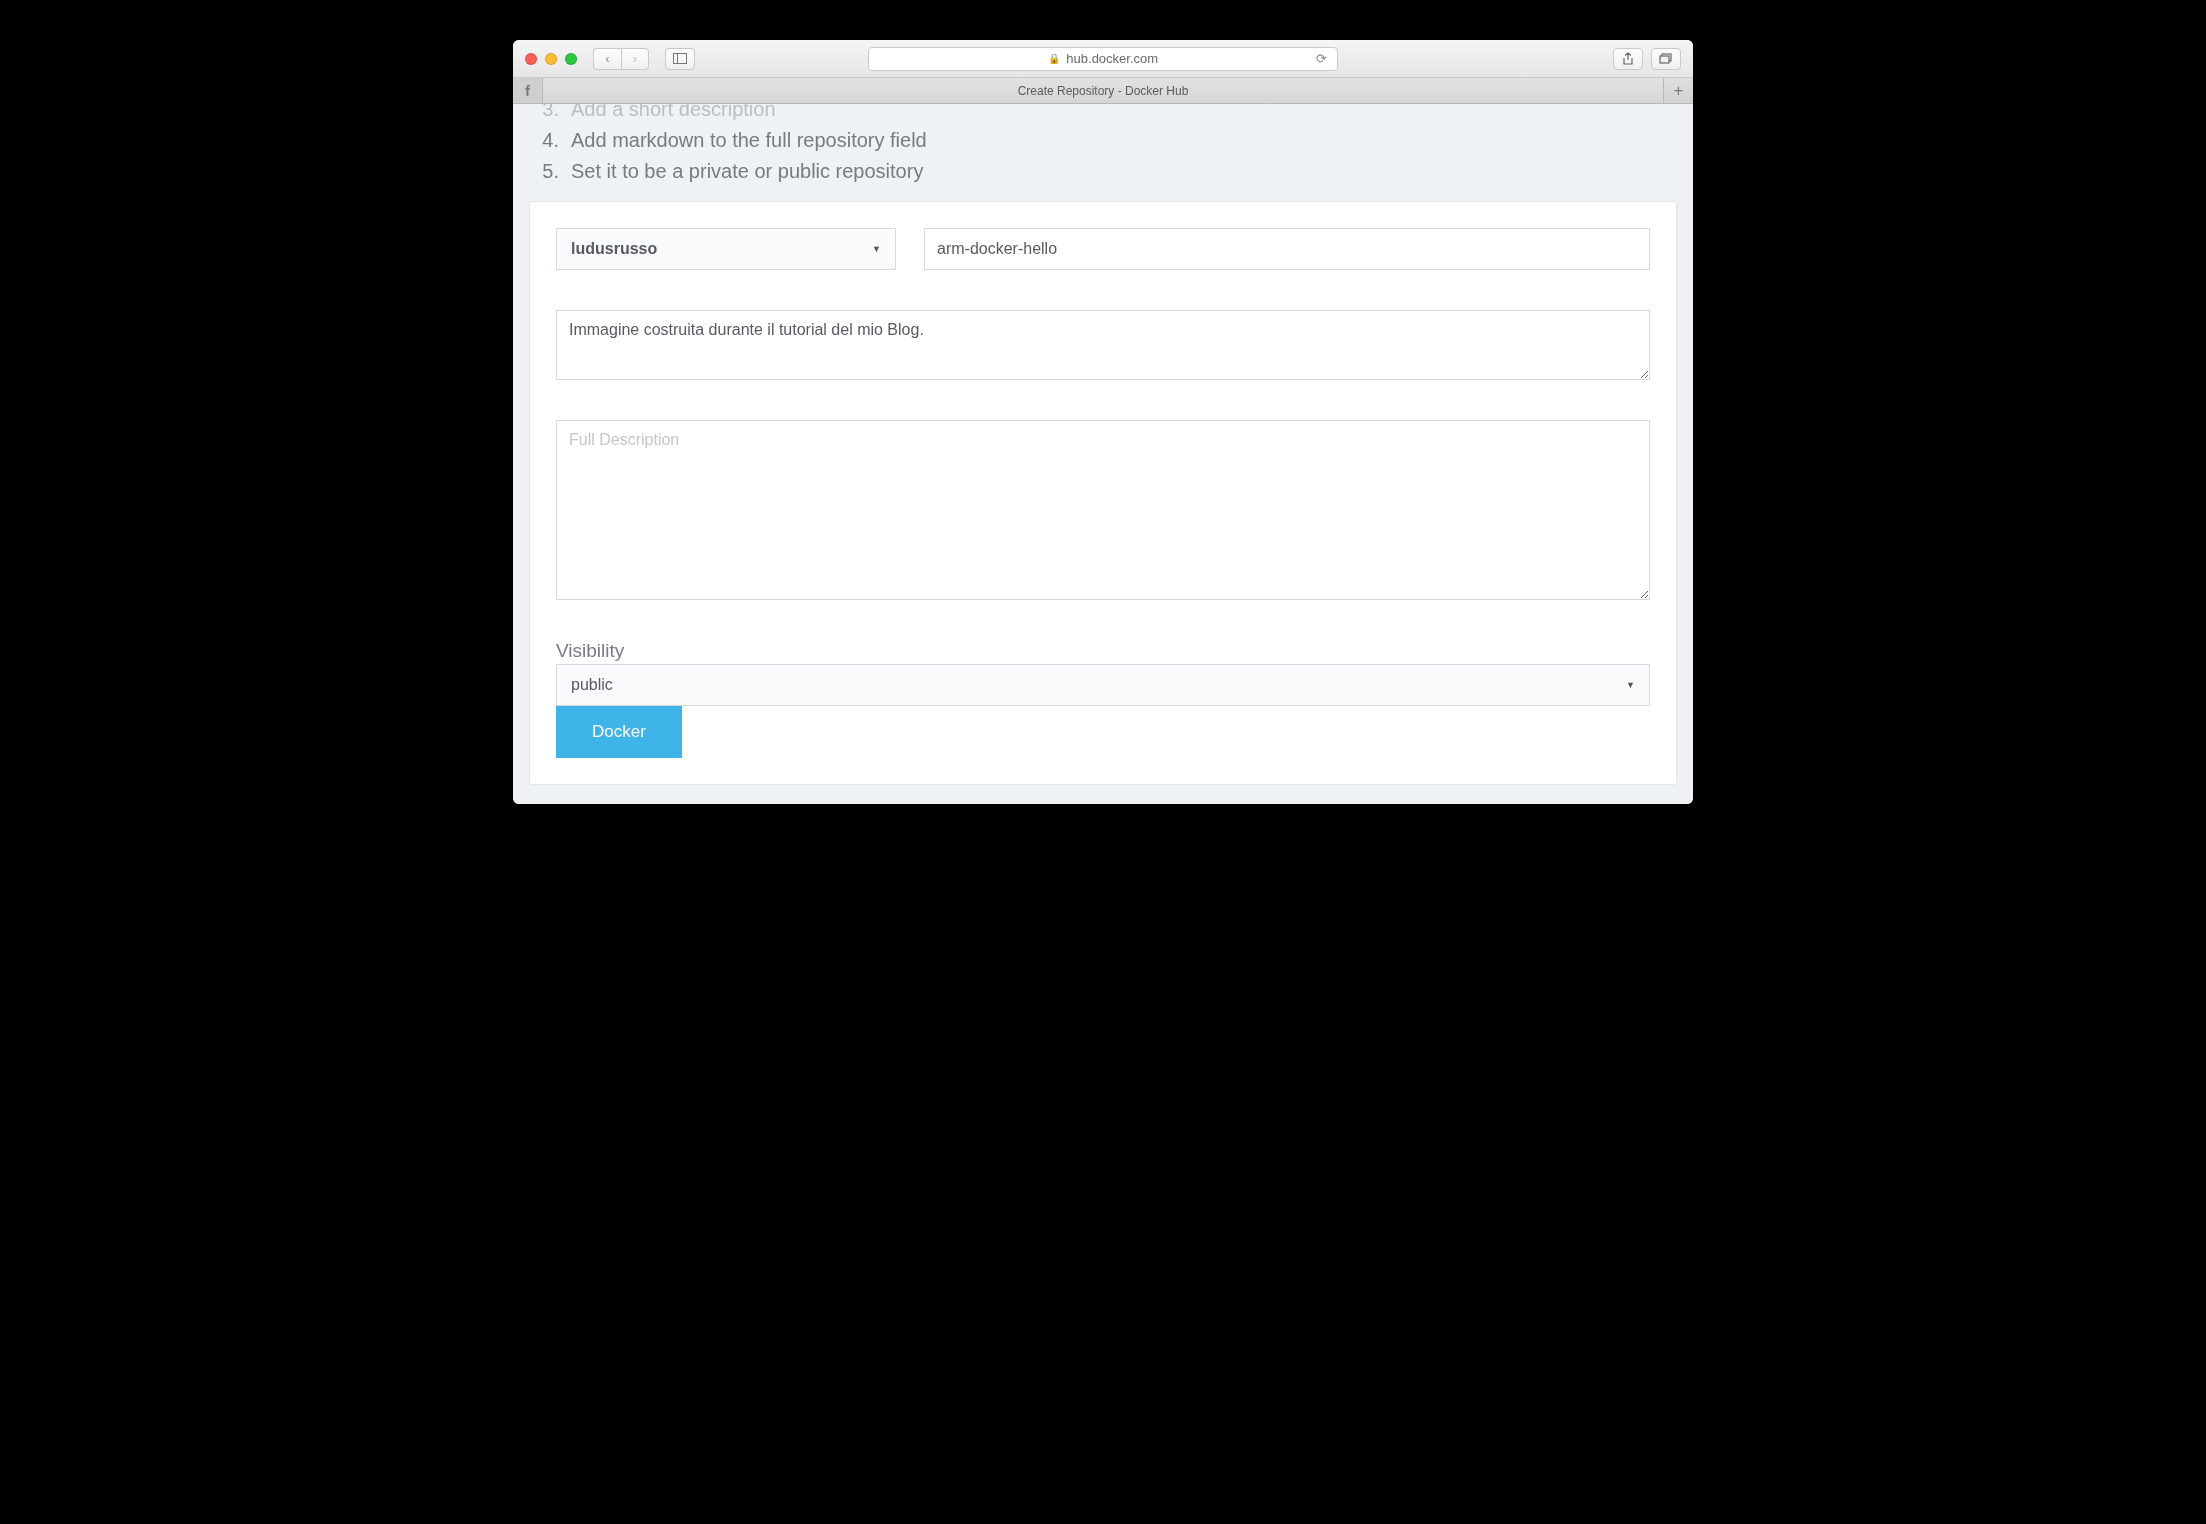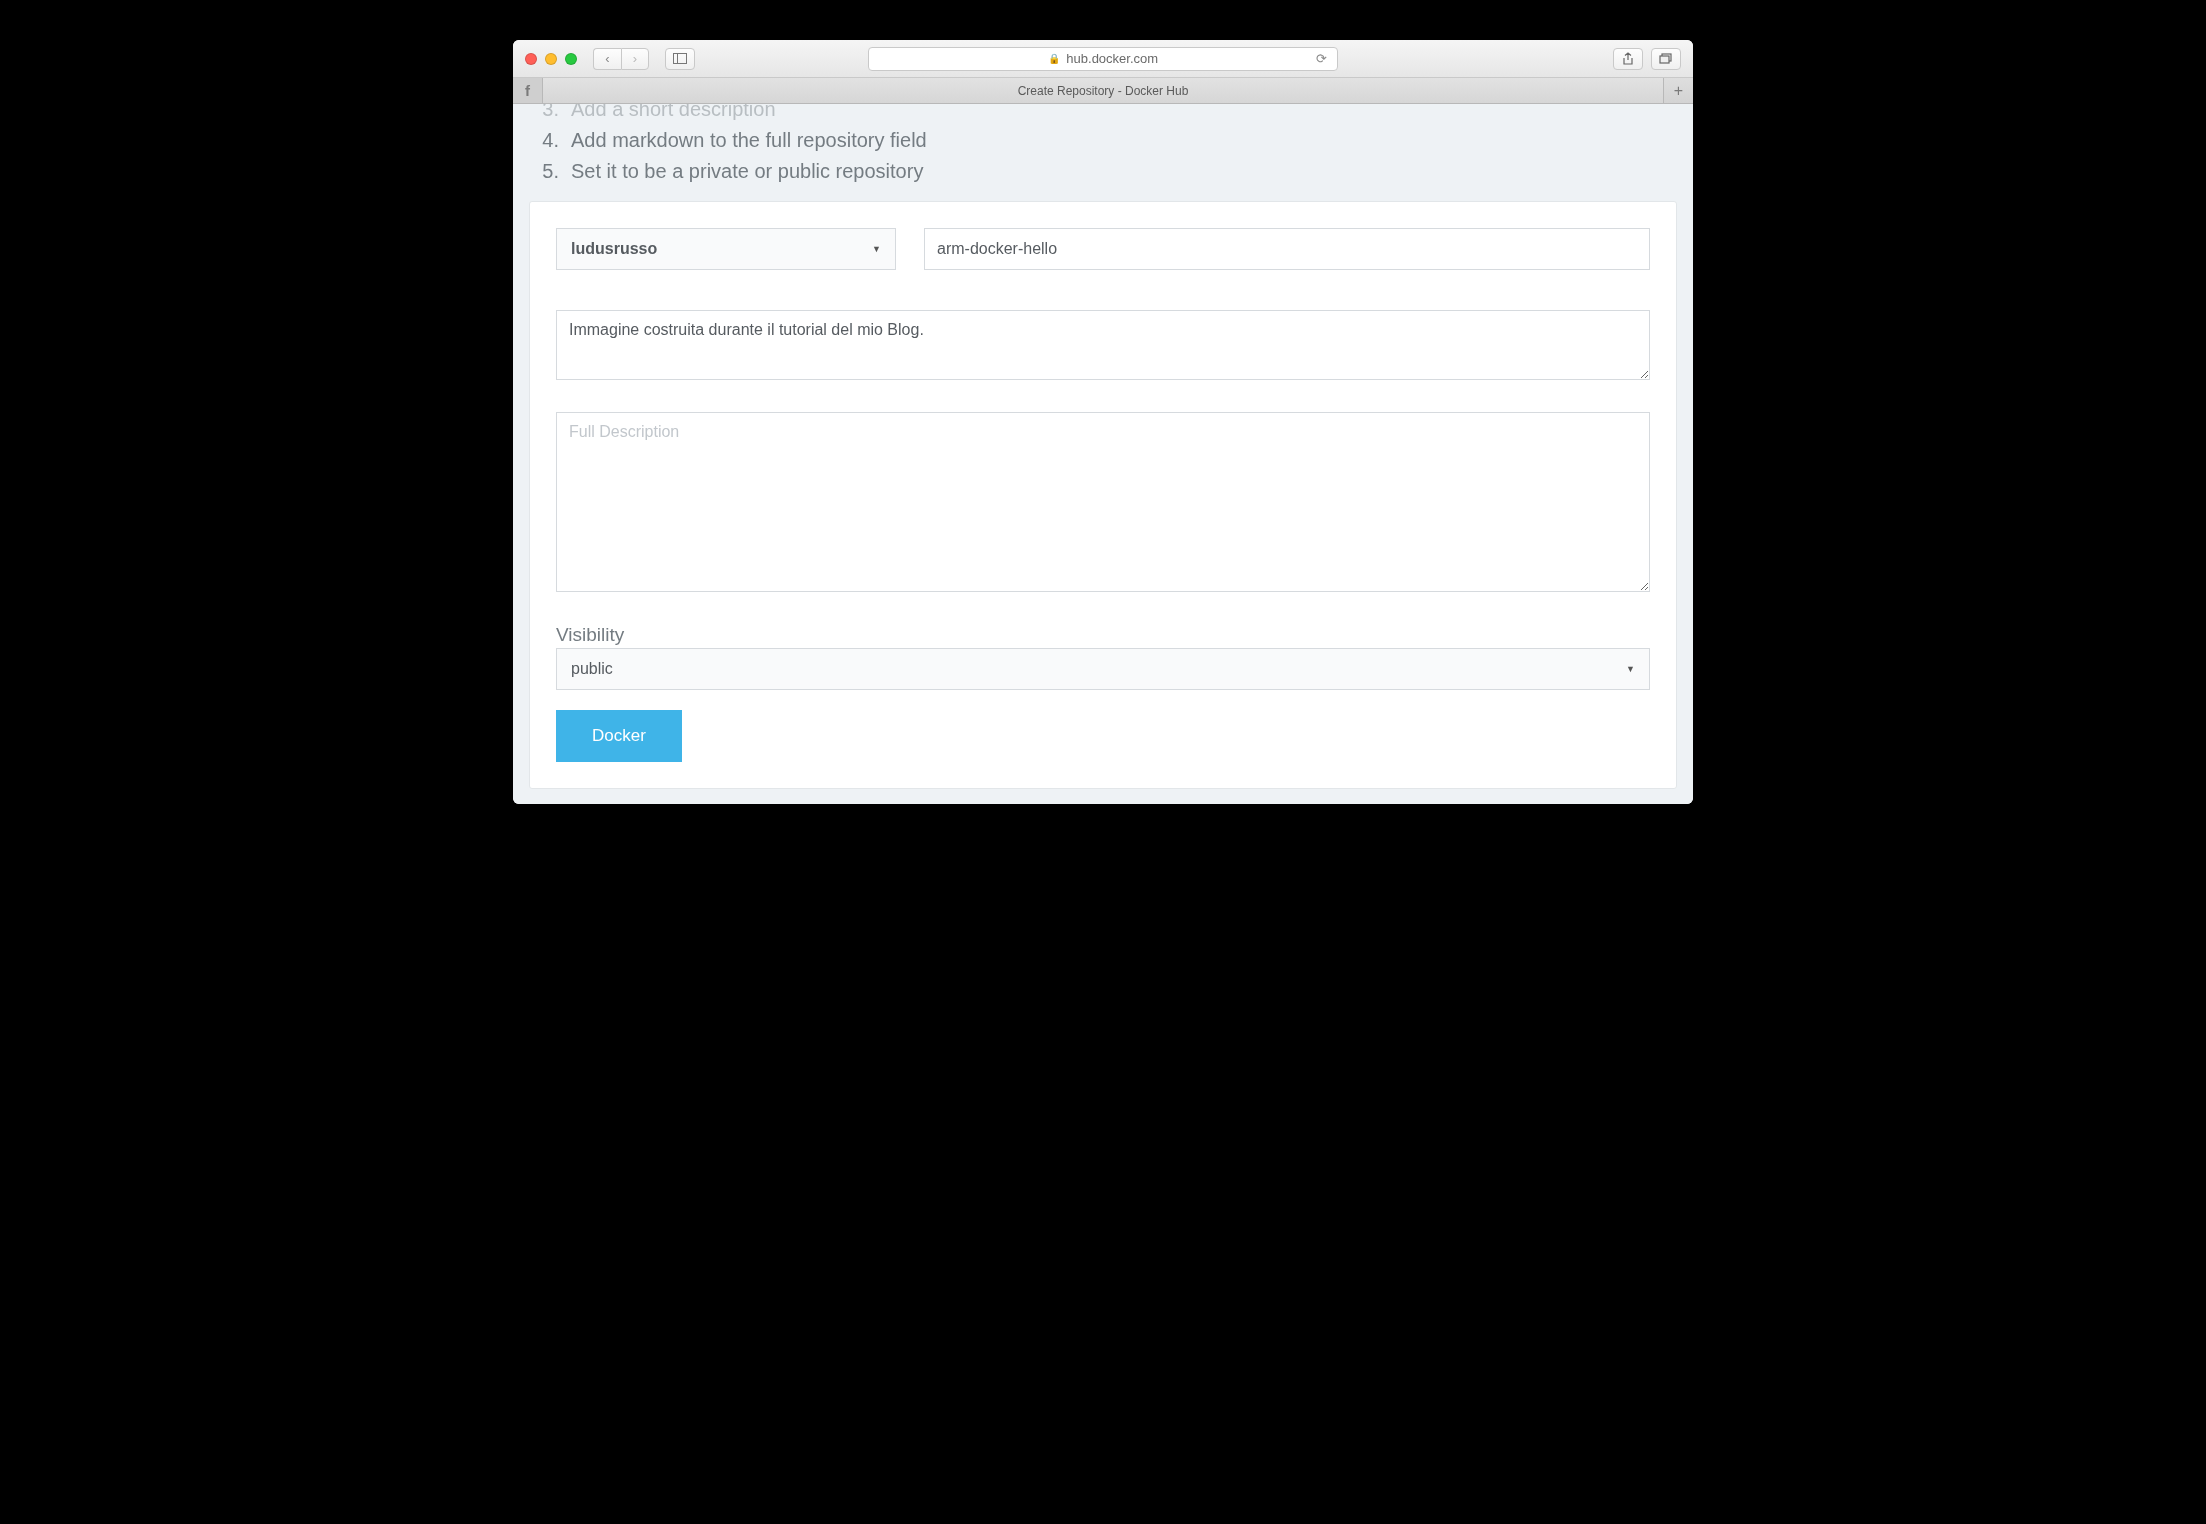--- a/index.html
+++ b/index.html
@@ -182,42 +182,41 @@
       font-family: inherit;
     }
     .ta {
       width: 100%;
       border: 1px solid #d6dade;
       padding: 10px 12px;
       font-size: 16px;
       color: #565b60;
       font-family: inherit;
       resize: both;
-      margin-bottom: 28px;
+      margin-bottom: 36px;
     }
     .ta.short { height: 70px; }
     .ta.full { height: 180px; }
     .ta::placeholder { color: #c2c7cc; }
     .vis-label {
       font-size: 19px;
       color: #747c82;
       margin-bottom: 2px;
     }
     .vis-select {
       width: 100%;
       height: 42px;
       border: 1px solid #d6dade;
       background: #f9fafb;
       display: flex;
       align-items: center;
       justify-content: space-between;
       padding: 16px 14px;
       font-size: 16px;
       color: #565b60;
-      margin-bottom: 20px;
       gap: 45px;
     }
     .create-btn {
       background: #3fb4e8;
       color: #fff;
       border: none;
       padding: 16px 36px;
       font-size: 17px;
       cursor: pointer;
     }

